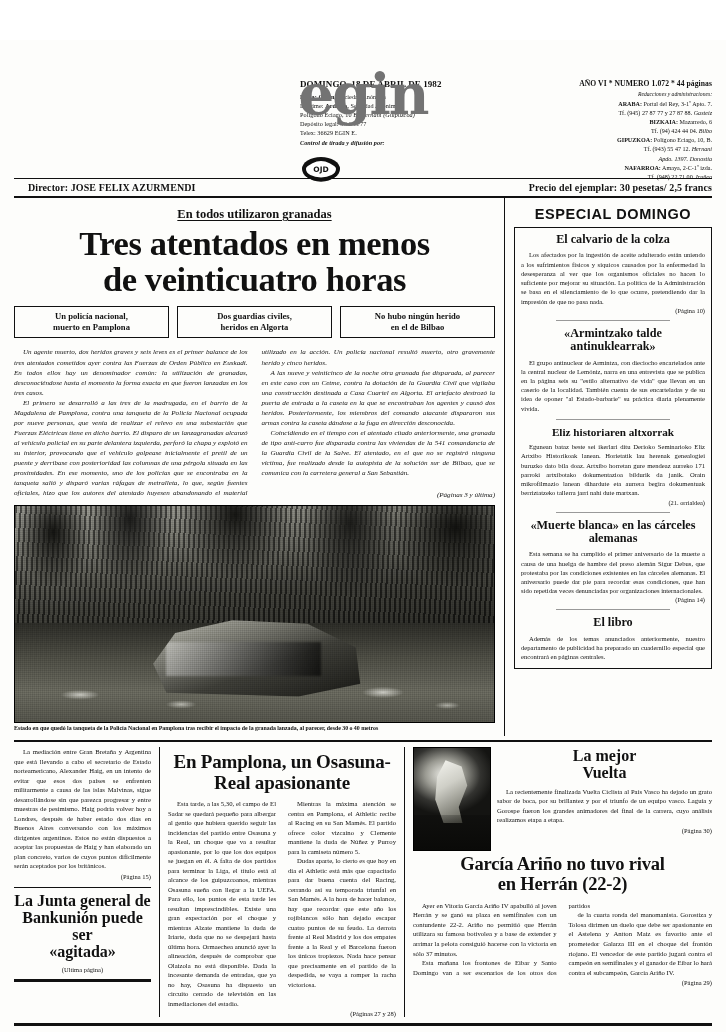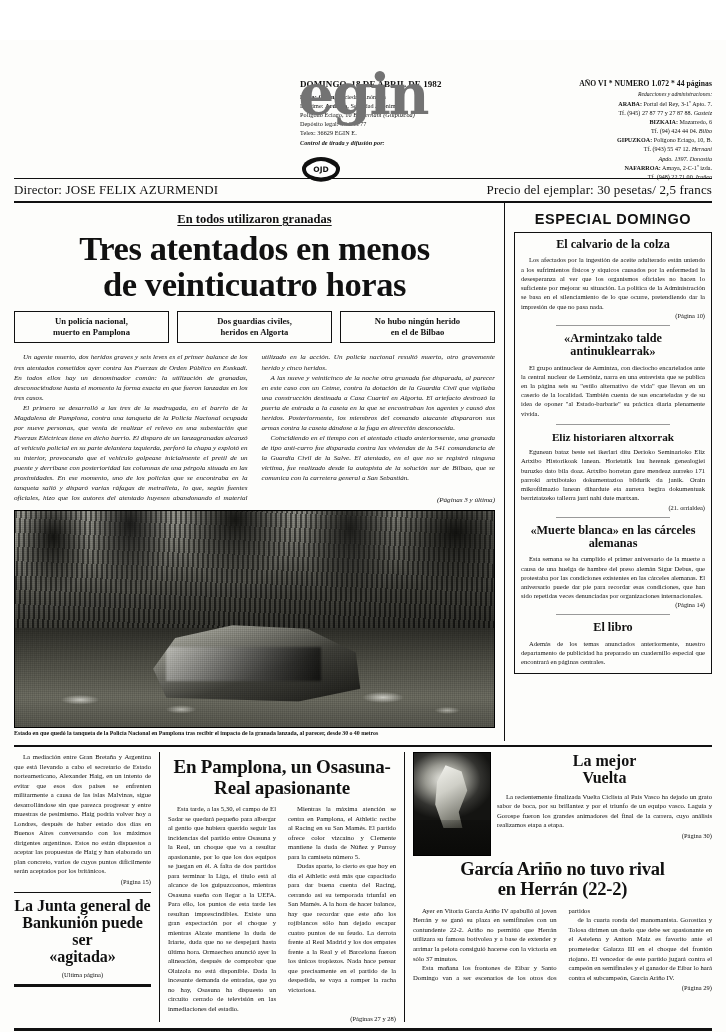--- a/index.html
+++ b/index.html
@@ -94,23 +94,23 @@
   .addresses i { font-style: italic; }
 
   
   .rule-thin { border-top: 1px solid #111; margin: 0 14px; }
   .rule-thick { border-top: 2.5px solid #111; margin: 0 14px; }
 
   .directorbar {
     display: flex;
     justify-content: space-between;
     align-items: center;
-    padding: 3px 14px 3px 14px;
-    font-size: 13px;
-    font-weight: normal;
+    padding: 3px 14px 3px 28px;
+    font-size: 10px;
+    font-weight: bold;
     letter-spacing: 0.01em;
   }
 
   
   .content {
     display: flex;
     padding: 0 14px;
     gap: 0;
   }
   .col-main { width: 490px; padding-right: 9px; }

